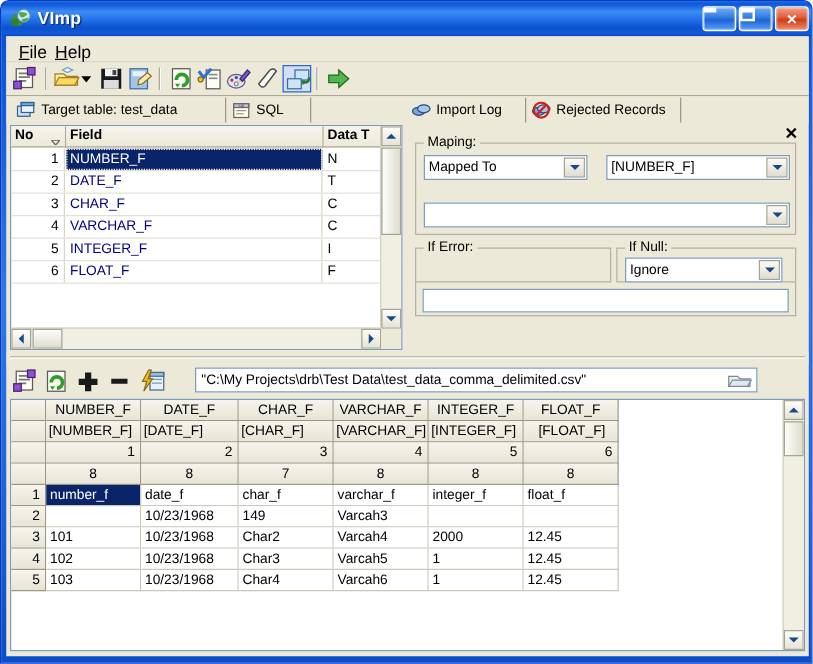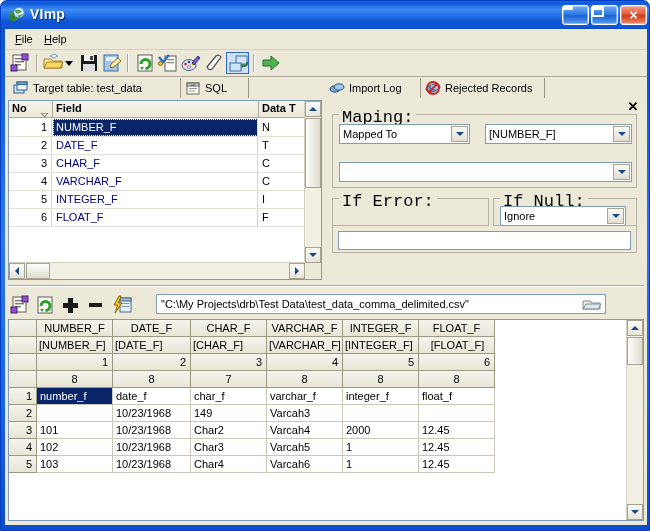--- a/index.html
+++ b/index.html
@@ -73,21 +73,21 @@
   }
 
   
   .menubar {
     position: absolute; left: 0; top: 0; width: 642px; height: 20px;
     background: #ece9d8;
     border-bottom: 1px solid #d4d0c0;
   }
   .menuitem {
     position: absolute; top: 3px;
-    font-size: 11px; padding: 1px 5px; color: #000;
+    font-size: 14px; padding: 1px 5px; color: #000;
   }
   .menuitem u { text-decoration: underline; }
 
   
   .toolbar {
     position: absolute; left: 0; top: 21px; width: 642px; height: 26px;
     background: #ece9d8;
     border-bottom: 1px solid #aca899;
   }
   .tb-btn {
@@ -225,21 +225,21 @@
     text-align: center; color: #000;
   }
   .groupbox {
     position: absolute;
     border: 1px solid #b5b2a4;
     box-sizing: border-box;
   }
   .groupbox > .gb-title {
     position: absolute; left: 6px; top: -7px;
     background: #ece9d8; padding: 0 3px;
-    font-size: 17px; color: #000; font-family: Liberation Mono, monospace;
+    font-size: 11px; color: #000;
   }
   .combo {
     position: absolute;
     background: #fff;
     border: 1px solid #7f9db9;
     box-sizing: border-box;
     font-size: 11px;
     line-height: 18px;
     padding-left: 3px;
     white-space: nowrap; overflow: hidden;

